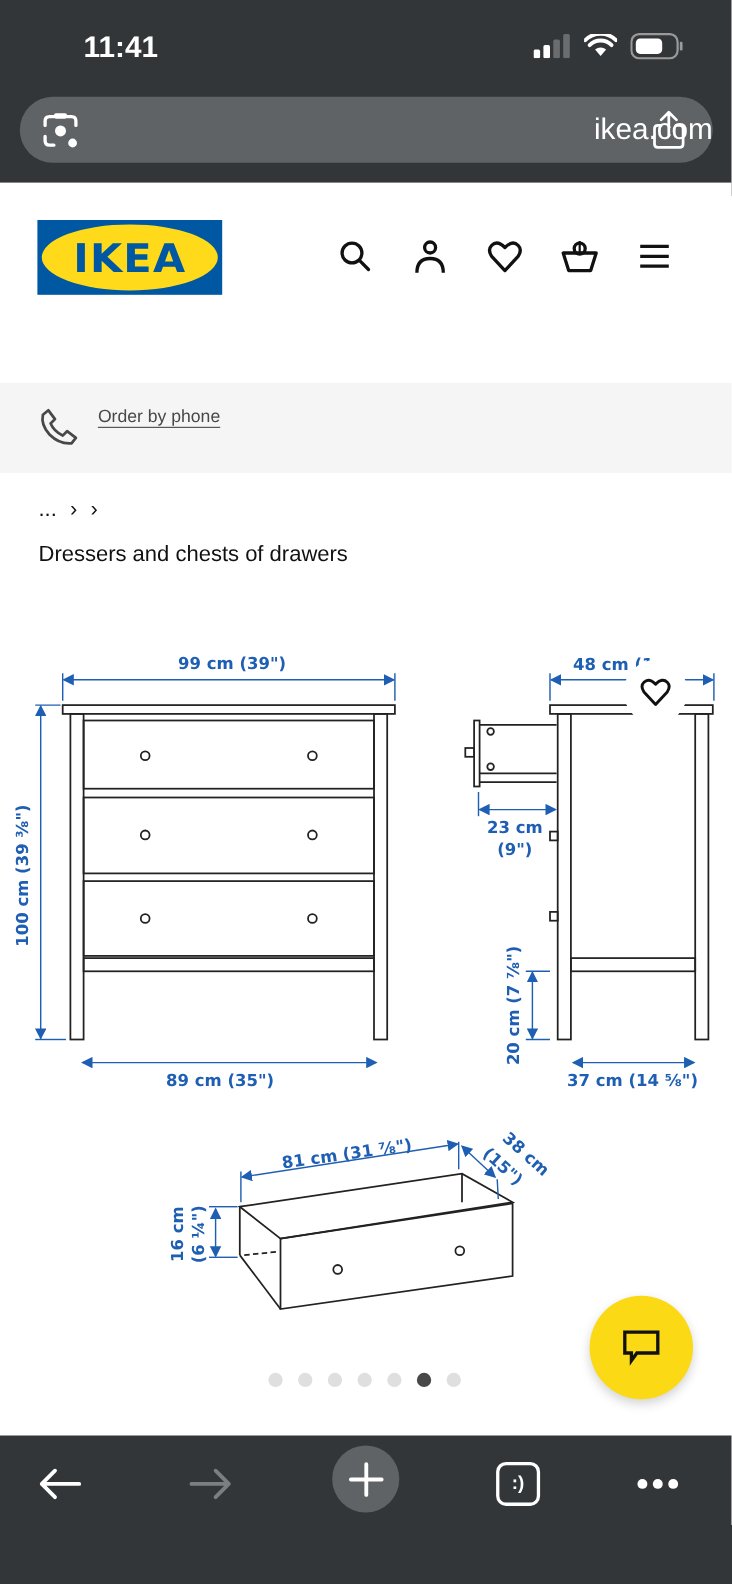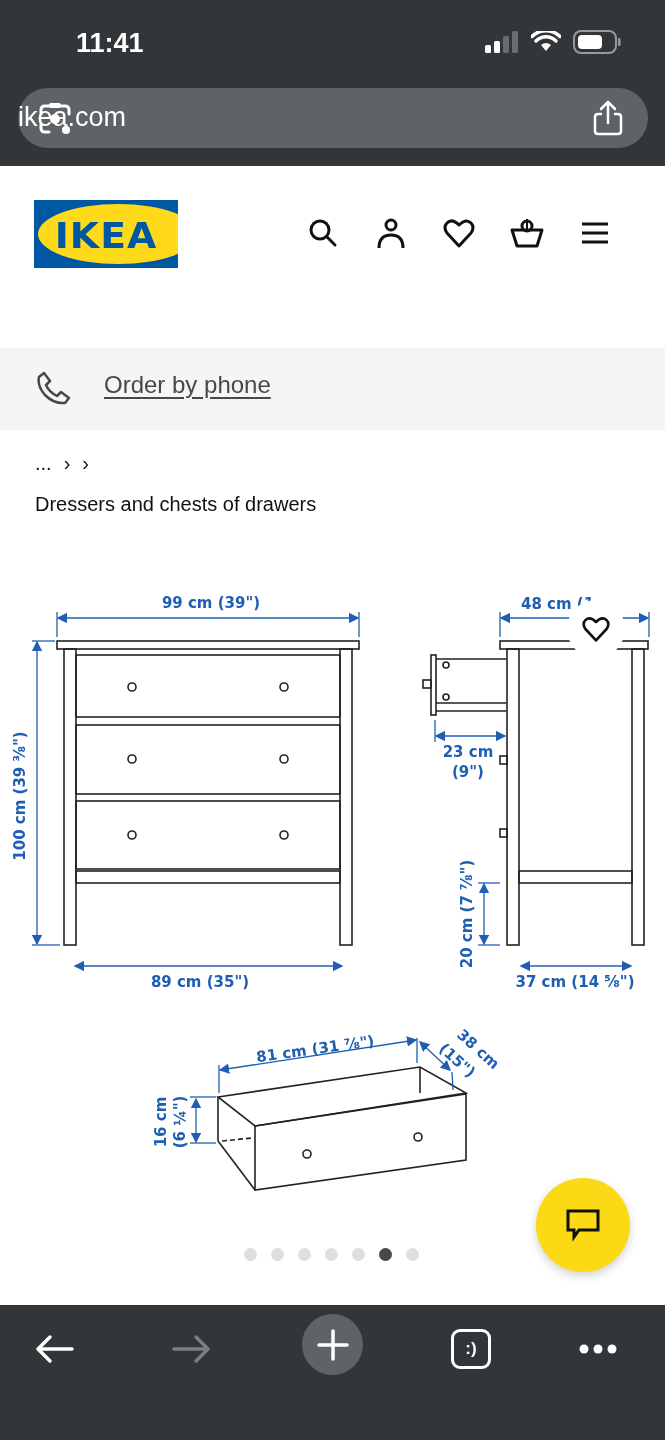--- a/index.html
+++ b/index.html
@@ -1,34 +1,34 @@
 <!DOCTYPE html>
 <html><head>
 <meta charset="utf-8">
 <style>
   * { box-sizing: border-box; margin: 0; padding: 0; }
   html, body { width: 665px; height: 1440px; overflow: hidden; background: #fff; font-family: "Liberation Sans", sans-serif; }
   .top-chrome { position: absolute; left: 0; top: 0; width: 665px; height: 178px; background: #333638; }
   .status-time { position: absolute; left: 76px; top: 28px; color: #fff; font-size: 27px; font-weight: 600; font-family: "Liberation Sans", sans-serif; }
   .status-icons { position: absolute; right: 44px; top: 30px; display: flex; align-items: center; gap: 12px; }
   .urlbar { position: absolute; left: 18px; top: 88px; width: 630px; height: 60px; border-radius: 30px; background: #5f6366; }
-  .url-text { position: absolute; left: 0; right: 0; top: 14px; text-align: left; color: #fff; font-size: 27px; }
+  .url-text { position: absolute; left: 0; right: 0; top: 14px; text-align: right; color: #fff; font-size: 27px; }
   .lens-btn { position: absolute; left: 20px; top: 14px; width: 34px; height: 34px; }
   .share-btn { position: absolute; right: 24px; top: 12px; width: 32px; height: 36px; }
 
   .header { position: absolute; left: 0; top: 166px; width: 665px; height: 182px; background: #fff; }
-  .logo { position: absolute; left: 34px; top: 34px; width: 144px; height: 68px; background: #0058a3; overflow: hidden; }
+  .logo { position: absolute; left: 34px; top: 34px; width: 168px; height: 68px; background: #0058a3; overflow: hidden; }
   .logo-oval { position: absolute; left: 4px; top: 4px; width: 160px; height: 60px; border-radius: 50%; background: #ffda1a; }
   .logo-text { position: absolute; left: 0; right: 0; top: 15px; text-align: center; color: #0058a3; font-size: 36px; font-weight: 900; letter-spacing: 1px; font-family: "DejaVu Sans", sans-serif; transform: scaleX(1.05); }
   .hdr-icons { position: absolute; top: 50px; left: 306px; display: flex; gap: 34px; }
   .hdr-icon { width: 34px; height: 34px; }
 
   .phone-bar { position: absolute; left: 0; top: 348px; width: 665px; height: 82px; background: #f5f5f5; }
   .phone-icon { position: absolute; left: 36px; top: 22px; width: 36px; height: 36px; }
-  .phone-link { position: absolute; left: 89px; top: 23px; font-size: 24px; color: #484848; text-decoration: underline; text-underline-offset: 4px; margin-left: 15px; }
+  .phone-link { position: absolute; left: 89px; top: 23px; font-size: 16px; color: #484848; text-decoration: underline; text-underline-offset: 4px; }
 
   .breadcrumb { position: absolute; left: 35px; top: 452px; font-size: 20px; color: #111; display: flex; gap: 12px; align-items: center; }
   .crumb-sep { font-size: 20px; }
   .crumb-current { position: absolute; left: 35px; top: 493px; font-size: 20px; color: #111; text-align: center; }
 
   .diagram { position: absolute; left: 0; top: 580px; width: 665px; height: 630px; }
   .dim { font-family: "DejaVu Sans", sans-serif; font-weight: bold; fill: #1f5fb3; font-size: 15px; }
   .fav-btn { position: absolute; left: 567px; top: 600px; width: 58px; height: 58px; border-radius: 50%; background: #fff; display: flex; align-items: center; justify-content: center; }
 
   .dots { position: absolute; left: 244px; top: 1248px; display: flex; gap: 14px; }

